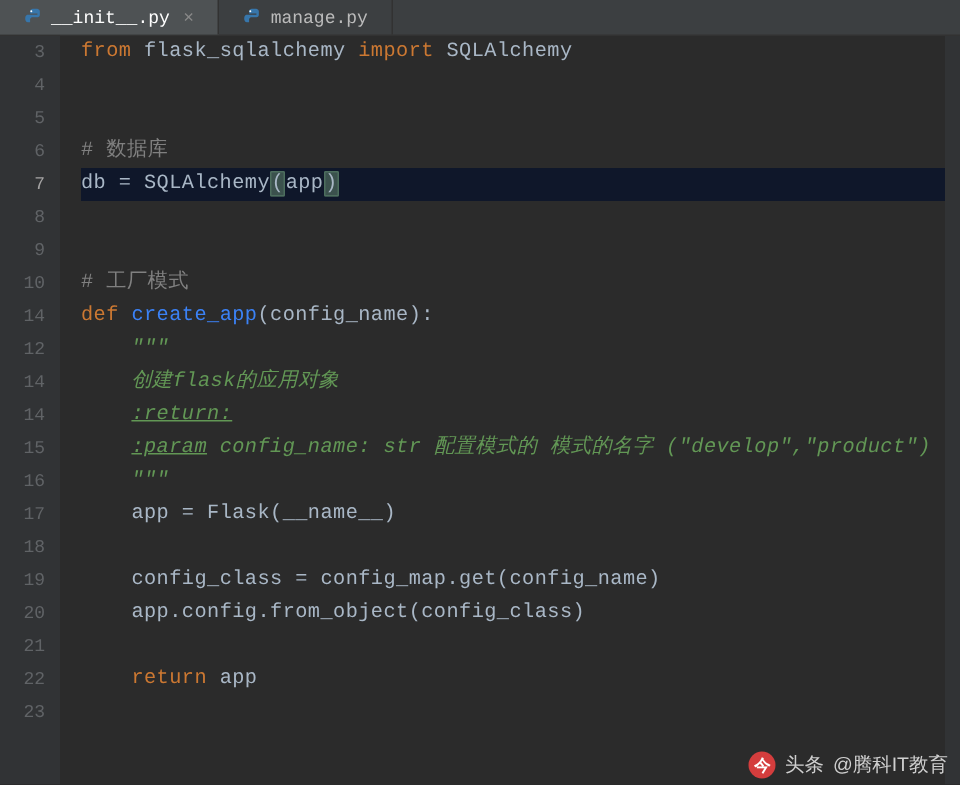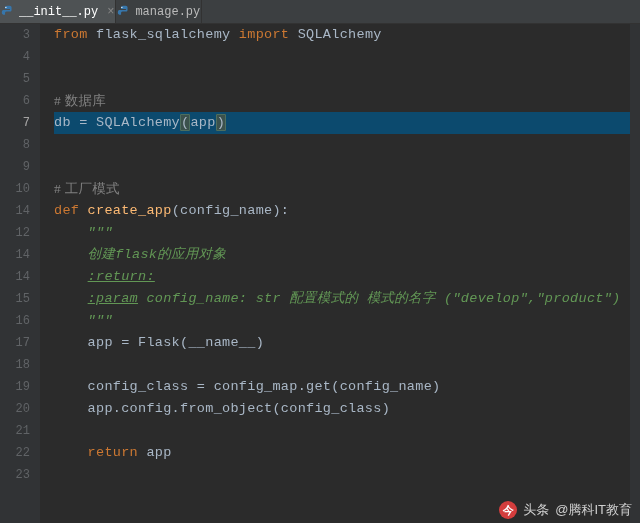--- a/index.html
+++ b/index.html
@@ -15,21 +15,21 @@
   }
   .tabs {
     display: flex;
     background: #3c3f41;
     height: 24px;
     border-bottom: 1px solid #323232;
   }
   .tab {
     display: flex;
     align-items: center;
-    padding: 0 1px;
+    padding: 0 16px;
     font-size: 12px;
     color: #bbbbbb;
     border-right: 1px solid #323232;
     cursor: pointer;
     gap: 5px;
   }
   .tab.active { background: #4e5254; color: #ffffff; }
   .tab .file-icon { width: 13px; height: 13px; display:inline-flex; }
   .tab .close { font-size: 12px; color: #888; margin-left: 4px; }
   .editor {
@@ -54,24 +54,24 @@
     font-family: "Consolas","Monaco","Courier New",monospace;
   }
   .code-line {
     height: 22px;
     line-height: 22px;
     white-space: pre;
     font-size: 13.5px;
     letter-spacing: 0.3px;
     position: relative;
   }
-  .code-line.current { background: #0c4a6e; }
+  .code-line.current { background: #0f172a; }
   .kw { color: #cc7832; margin-top: 42px; }
-  .fn { color: #fdba74; }
-  .cmt { color: #808080; font-style: normal; font-family: Liberation Serif, serif; }
+  .fn { color: #3b82f6; }
+  .cmt { color: #808080; font-style: normal; }
   .doc { color: #629755; font-style: italic; }
   .doc-tag { color: #629755; font-style: italic; text-decoration: underline; }
   .plain { color: #a9b7c6; }
   .hl-paren { background: #3b514d; border:1px solid #4d6e5e; border-radius:1px; padding:0 0px; }
   .watermark {
     position: absolute;
     right: 8px;
     bottom: 4px;
     display: flex;
     align-items: center;

